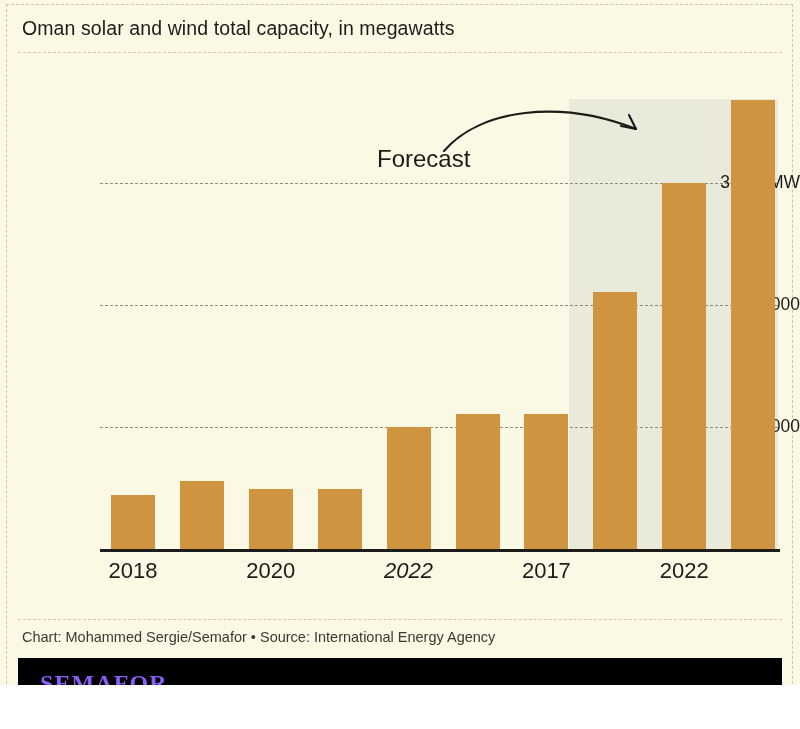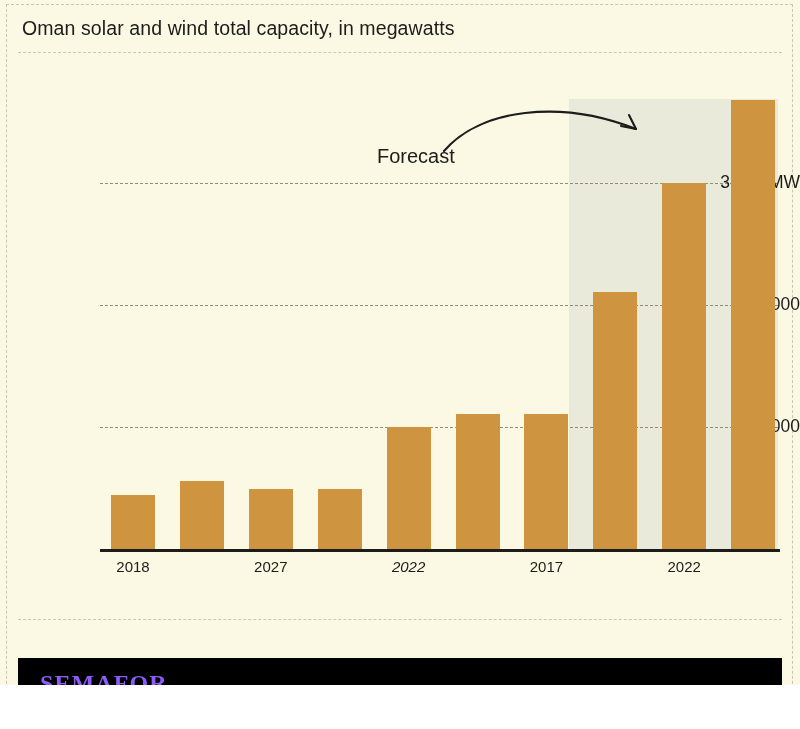--- a/index.html
+++ b/index.html
@@ -98,33 +98,33 @@
   }
 
   .bar {
     position: absolute;
     background: #CE9440;
   }
 
   .xtick-label {
     position: absolute;
     top: 558px;
-    font-size: 15px;
+    font-size: 22px;
     color: #1c1c1a;
     text-align: center;
     white-space: nowrap;
     transform: translateX(-50%);
   }
 
   
   #annotation-label {
     position: absolute;
     left: 377px;
     top: 145px;
-    font-size: 20px;
+    font-size: 24px;
     color: #1c1c1a;
     white-space: nowrap;
   }
   #annotation-arrow {
     position: absolute;
     left: 440px;
     top: 95px;
     width: 230px;
     height: 80px;
   }
@@ -201,33 +201,34 @@
         <div class="bar" title="2024: 1107 MW" style="left: 524.4px; top: 413.946px; width: 44px; height: 135.054px; background: rgb(206, 148, 64);"></div>
         <div class="bar" title="2025: 2107 MW" style="left: 593.3px; top: 291.946px; width: 44px; height: 257.054px; background: rgb(206, 148, 64);"></div>
         <div class="bar" title="2026: 3000 MW" style="left: 662.2px; top: 183px; width: 44px; height: 366px; background: rgb(206, 148, 64);"></div>
         <div class="bar" title="2027: 3680 MW" style="left: 731.1px; top: 100.04px; width: 44px; height: 448.96px; background: rgb(206, 148, 64);"></div>
       </div>
 
     <div id="axis-line"></div>
 
     <div id="xtick-labels">
         <div class="xtick-label" style="left: 133px;">2018</div>
-        <div class="xtick-label" style="left: 270.8px;">2027</div>
+        <div class="xtick-label" style="left: 270.8px;">2020</div>
         <div class="xtick-label" style="left: 408.6px; font-style: italic;">2022</div>
         <div class="xtick-label" style="left: 546.4px;">2017</div>
         <div class="xtick-label" style="left: 684.2px;">2022</div>
       </div>
 
     <div id="annotation-label">Forecast</div>
 
     <svg id="annotation-arrow" viewBox="0 0 230 80">
       <path d="M4 56 C 40 14, 120 4, 196 34" fill="none" stroke="#1C1C1A" stroke-width="2.1" stroke-linecap="round"></path>
       <path d="M196 34 L 181 31 M196 34 L 189 20" fill="none" stroke="#1C1C1A" stroke-width="2.1" stroke-linecap="round" stroke-linejoin="round"></path>
     </svg>
 
   </div>
 
   <div id="credit-rule"></div>
+  <div id="credit">Chart: Mohammed Sergie/Semafor • Source: International Energy Agency</div>
 
   <div id="logo-bar"></div>
   <div id="logo-text">SEMAFOR</div>
 
 </div>
 
 </body></html>

